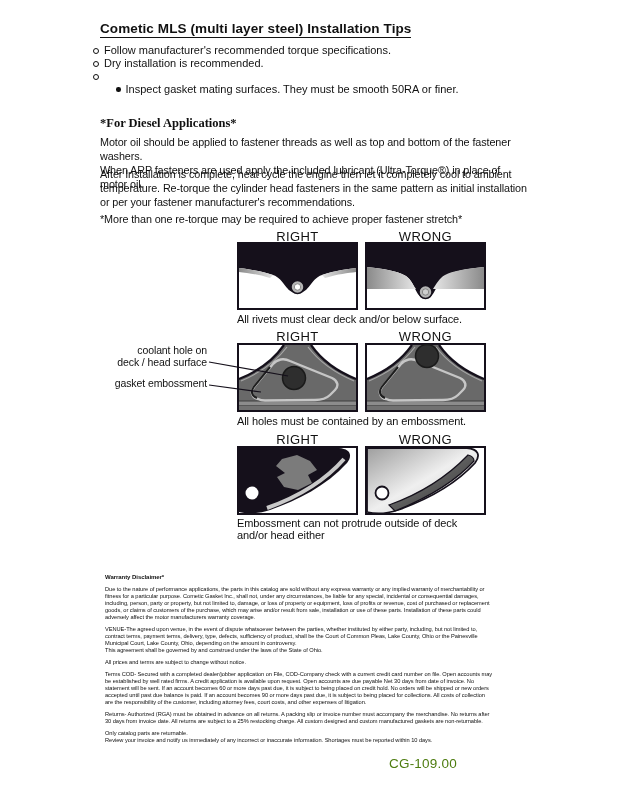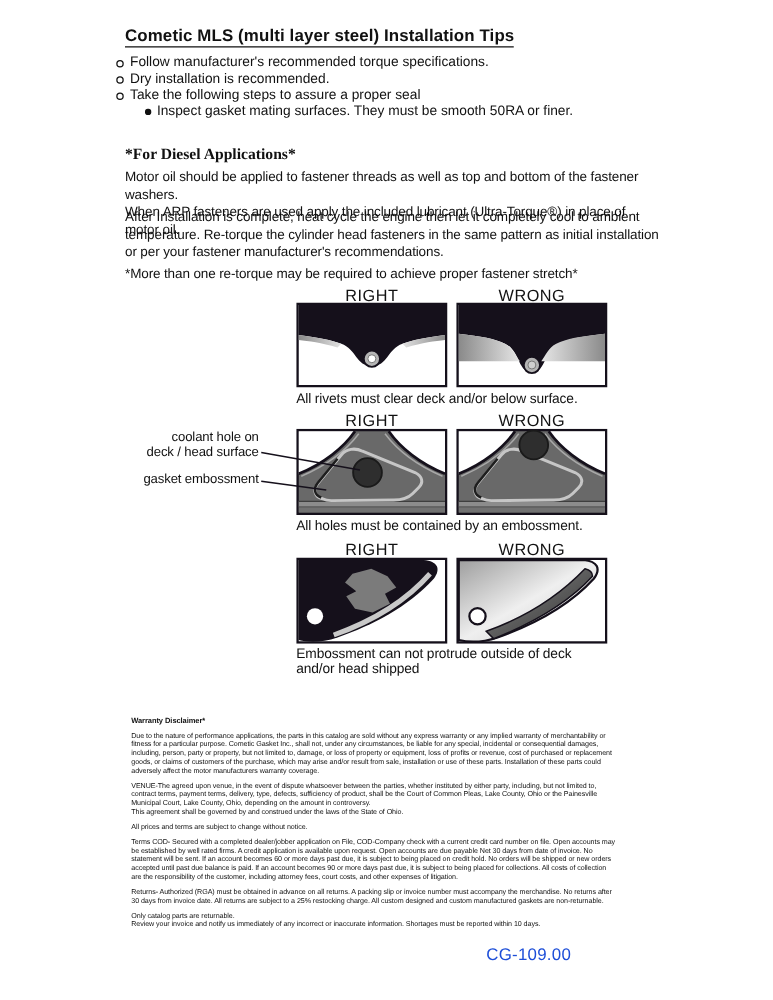--- a/index.html
+++ b/index.html
@@ -22,41 +22,40 @@
              letter-spacing:.4px;top:0;}
   .panel{position:absolute;}
   .panel svg{display:block;}
   .fig-caption{position:absolute;font-size:11px;letter-spacing:-.1px;white-space:pre-line;line-height:12px;}
   .ann-label{position:absolute;font-size:10.5px;line-height:11.5px;letter-spacing:-.1px;
              text-align:right;white-space:pre-line;width:107px;left:0;}
   .ann-lines{position:absolute;left:0;top:0;pointer-events:none;}
   .disc{font-size:5.7px;line-height:7px;letter-spacing:-.05px;width:440px;}
   .disc p{margin:0 0 5px 0;white-space:pre-line;}
   .disc .disc-head{font-weight:bold;font-size:6px;}
-  .code{font-size:13.5px;letter-spacing:.2px;color:#1d4ed8;}
+  .code{font-size:13.5px;letter-spacing:.2px;color:#4d7c0f;}
 </style>
 </head>
 <body>
 
 <div class="page">
 
   <div class="abs title" style="left:100px;top:21px;">Cometic MLS (multi layer steel) Installation Tips</div>
 
   <div class="abs tips" style="left:93px;top:44px;">
     <div class="tip-row">
       <span class="ob"></span>
       <span>Follow manufacturer's recommended torque specifications.</span>
     </div>
     <div class="tip-row">
       <span class="ob"></span>
       <span>Dry installation is recommended.</span>
     </div>
     <div class="tip-row">
       <span class="ob"></span>
-      <span>Take the following steps to assure a proper seal</span>
     </div>
     <div class="tip-row sub">
       <span class="fb"></span>
       <span>Inspect gasket mating surfaces.  They must be smooth 50RA or finer.</span>
     </div>
   </div>
 
   <div class="abs h2" style="left:100px;top:116px;">*For Diesel Applications*</div>
   <div class="abs body-text" style="left:100px;top:167px;width:430px;">After Installation is complete, heat cycle the engine then let it completely cool to ambient
 temperature. Re-torque the cylinder head fasteners in the same pattern as initial installation
@@ -196,21 +195,21 @@
           </linearGradient>
         </defs>
         <rect x="1" y="1" width="119" height="67" fill="#ffffff" stroke="#15101b" stroke-width="2"></rect>
         <path d="M2,2 L102,2 C113,3 116,9 110,17 C89,40 61,54 33,64 C21,68 10,68 2,66 Z" fill="url(#g3w)" stroke="#15101b" stroke-width="1.8"></path>
         <path d="M109,15 C88,38 60,53 30,65 L24,59 C52,49 80,33 103,9 C107,10 109,12 109,15 Z" fill="url(#g3d)" stroke="#15101b" stroke-width="1.2"></path>
         <circle cx="17" cy="47" r="6.5" fill="#ffffff" stroke="#15101b" stroke-width="1.8"></circle>
       </svg>
     </div>
 
     <div class="fig-caption" style="left:137px;top:85px;width:240px;">Embossment can not protrude outside of deck
-and/or head shipped</div>
+and/or head either</div>
   </div>
 
   <div class="abs disc" style="left:105px;top:574px;">
     <p class="disc-head">Warranty Disclaimer*</p>
     <p>Due to the nature of performance applications, the parts in this catalog are sold without any express warranty or any implied warranty of merchantability or
 fitness for a particular purpose.  Cometic Gasket Inc., shall not, under any circumstances, be liable for any special, incidental or consequential damages,
 including, person, party or property, but not limited to, damage, or loss of property or equipment, loss of profits or revenue, cost of purchased or replacement
 goods, or claims of customers of the purchase, which may arise and/or result from sale, installation or use of these parts.  Installation of these parts could
 adversely affect the motor manufacturers warranty coverage.</p>
     <p>VENUE-The agreed upon venue, in the event of dispute whatsoever between the parties, whether instituted by either party, including, but not limited to,

